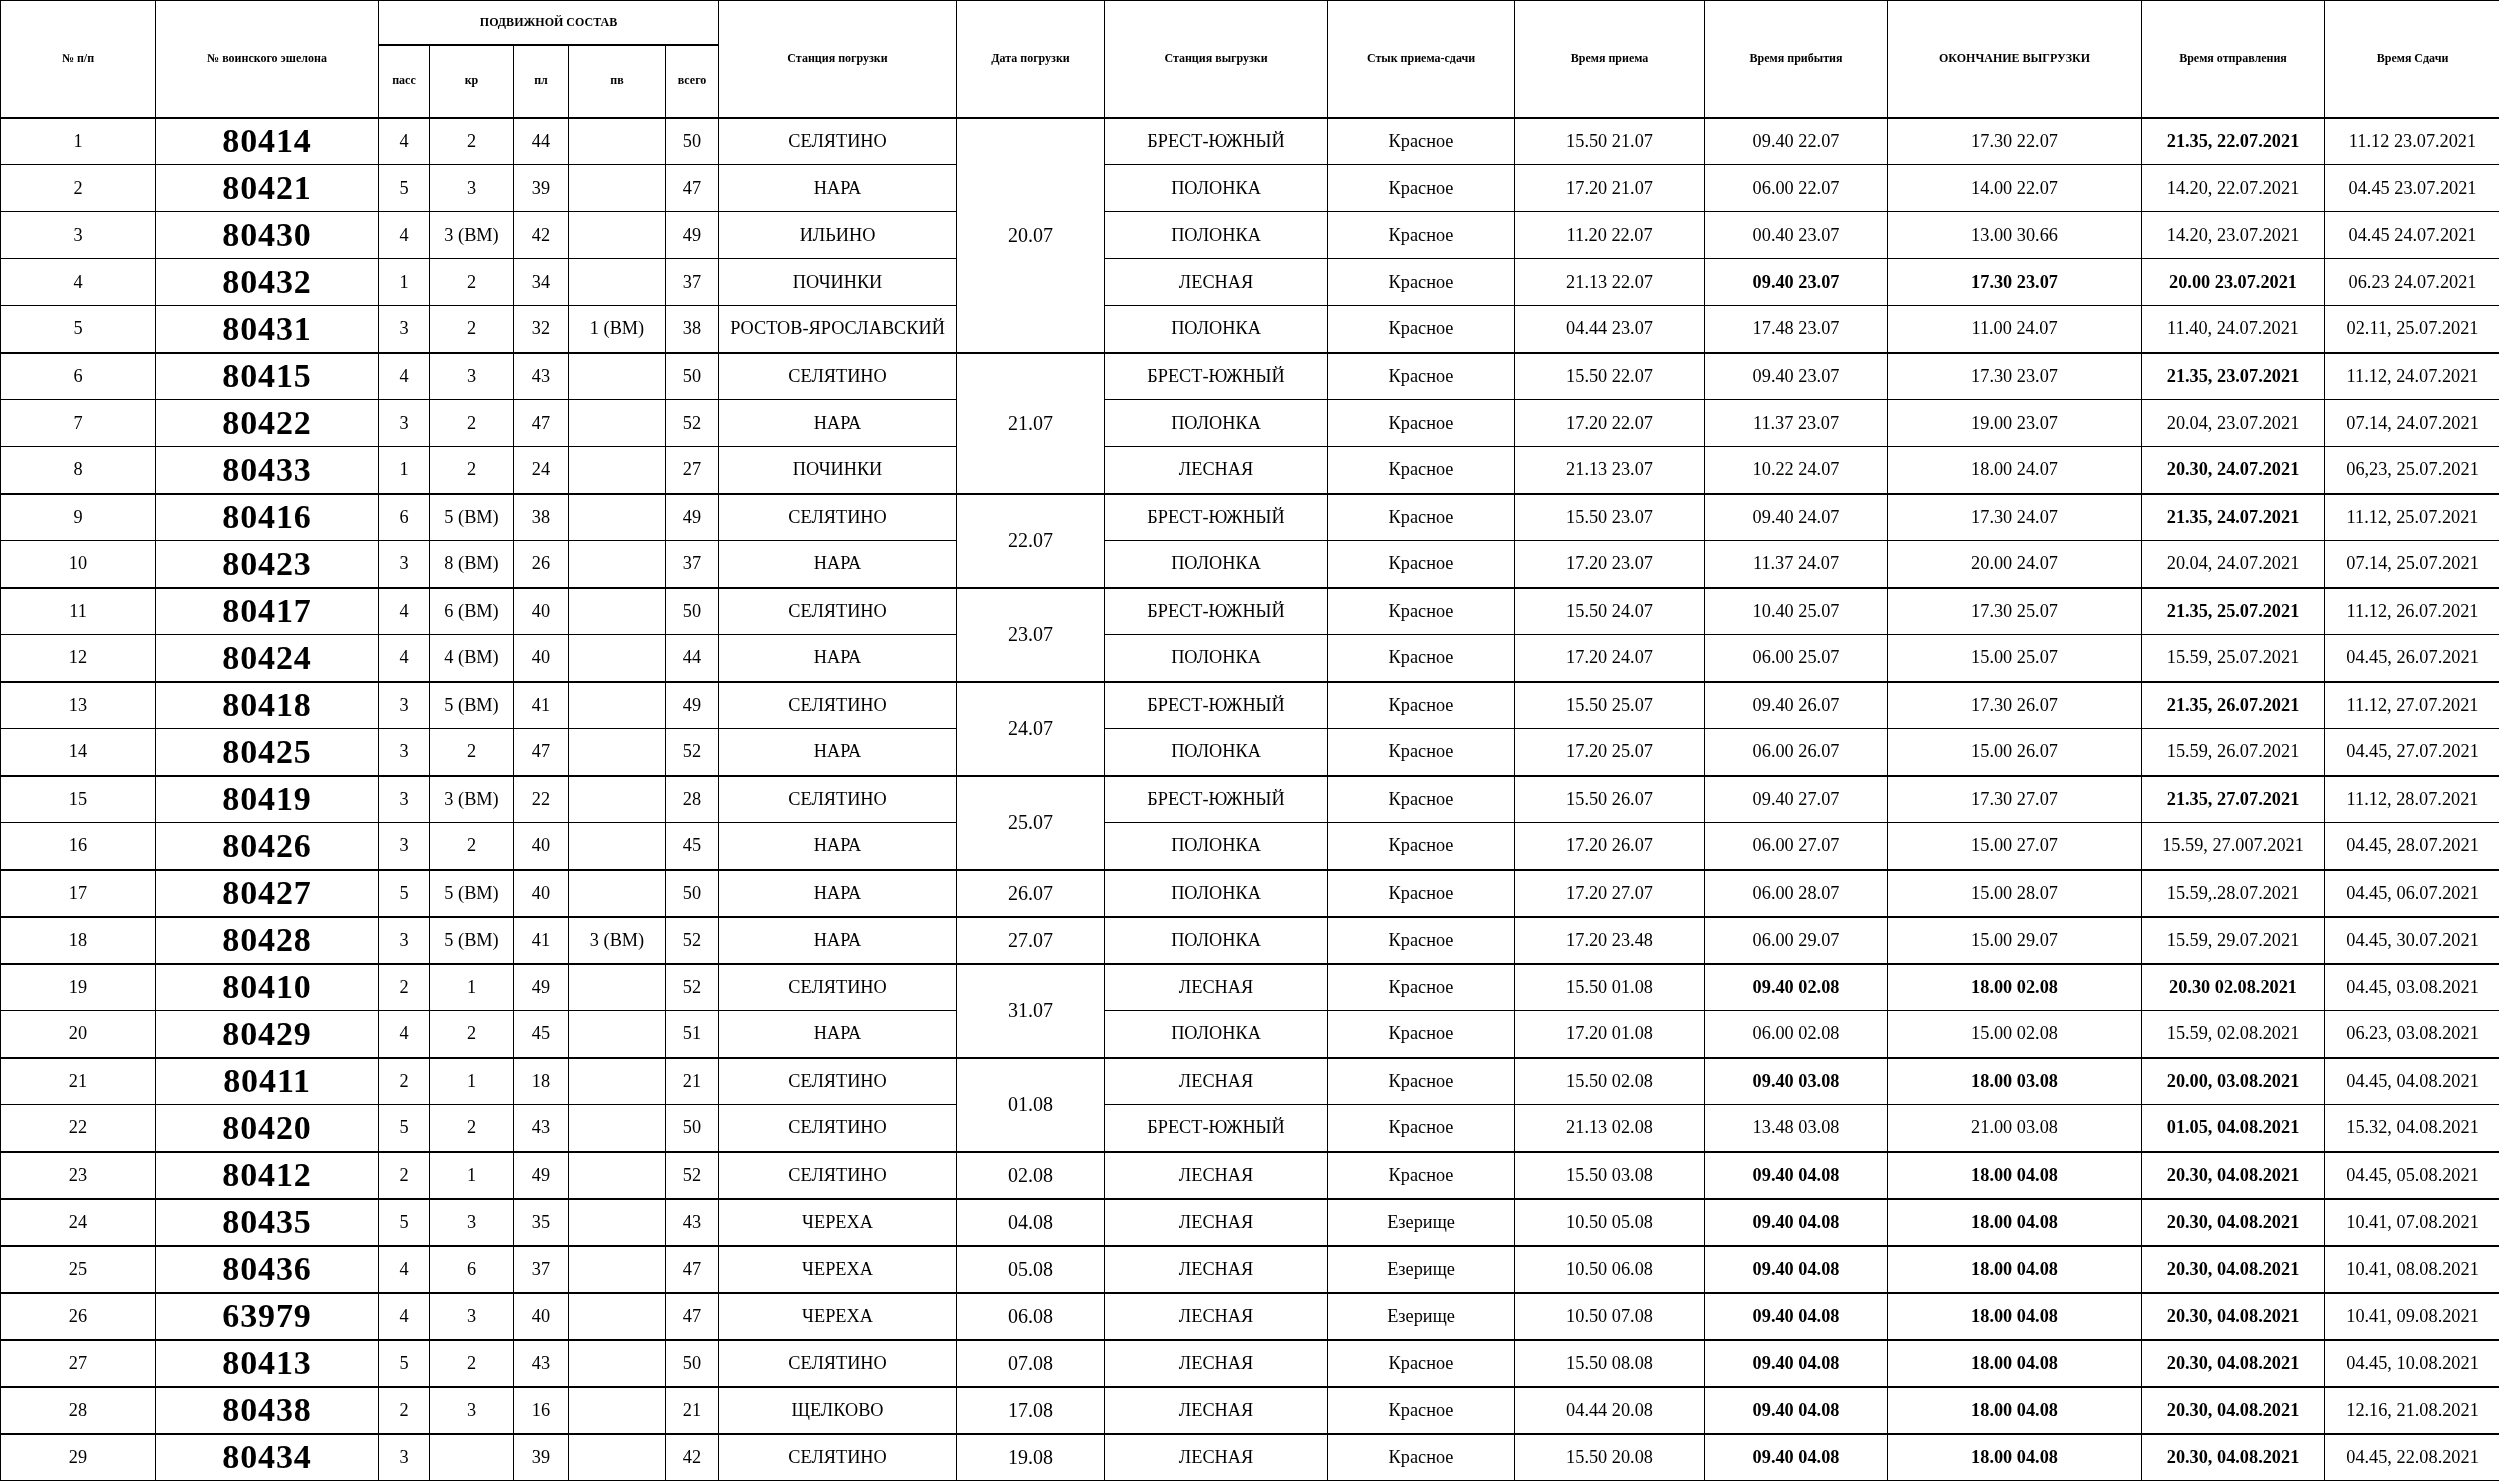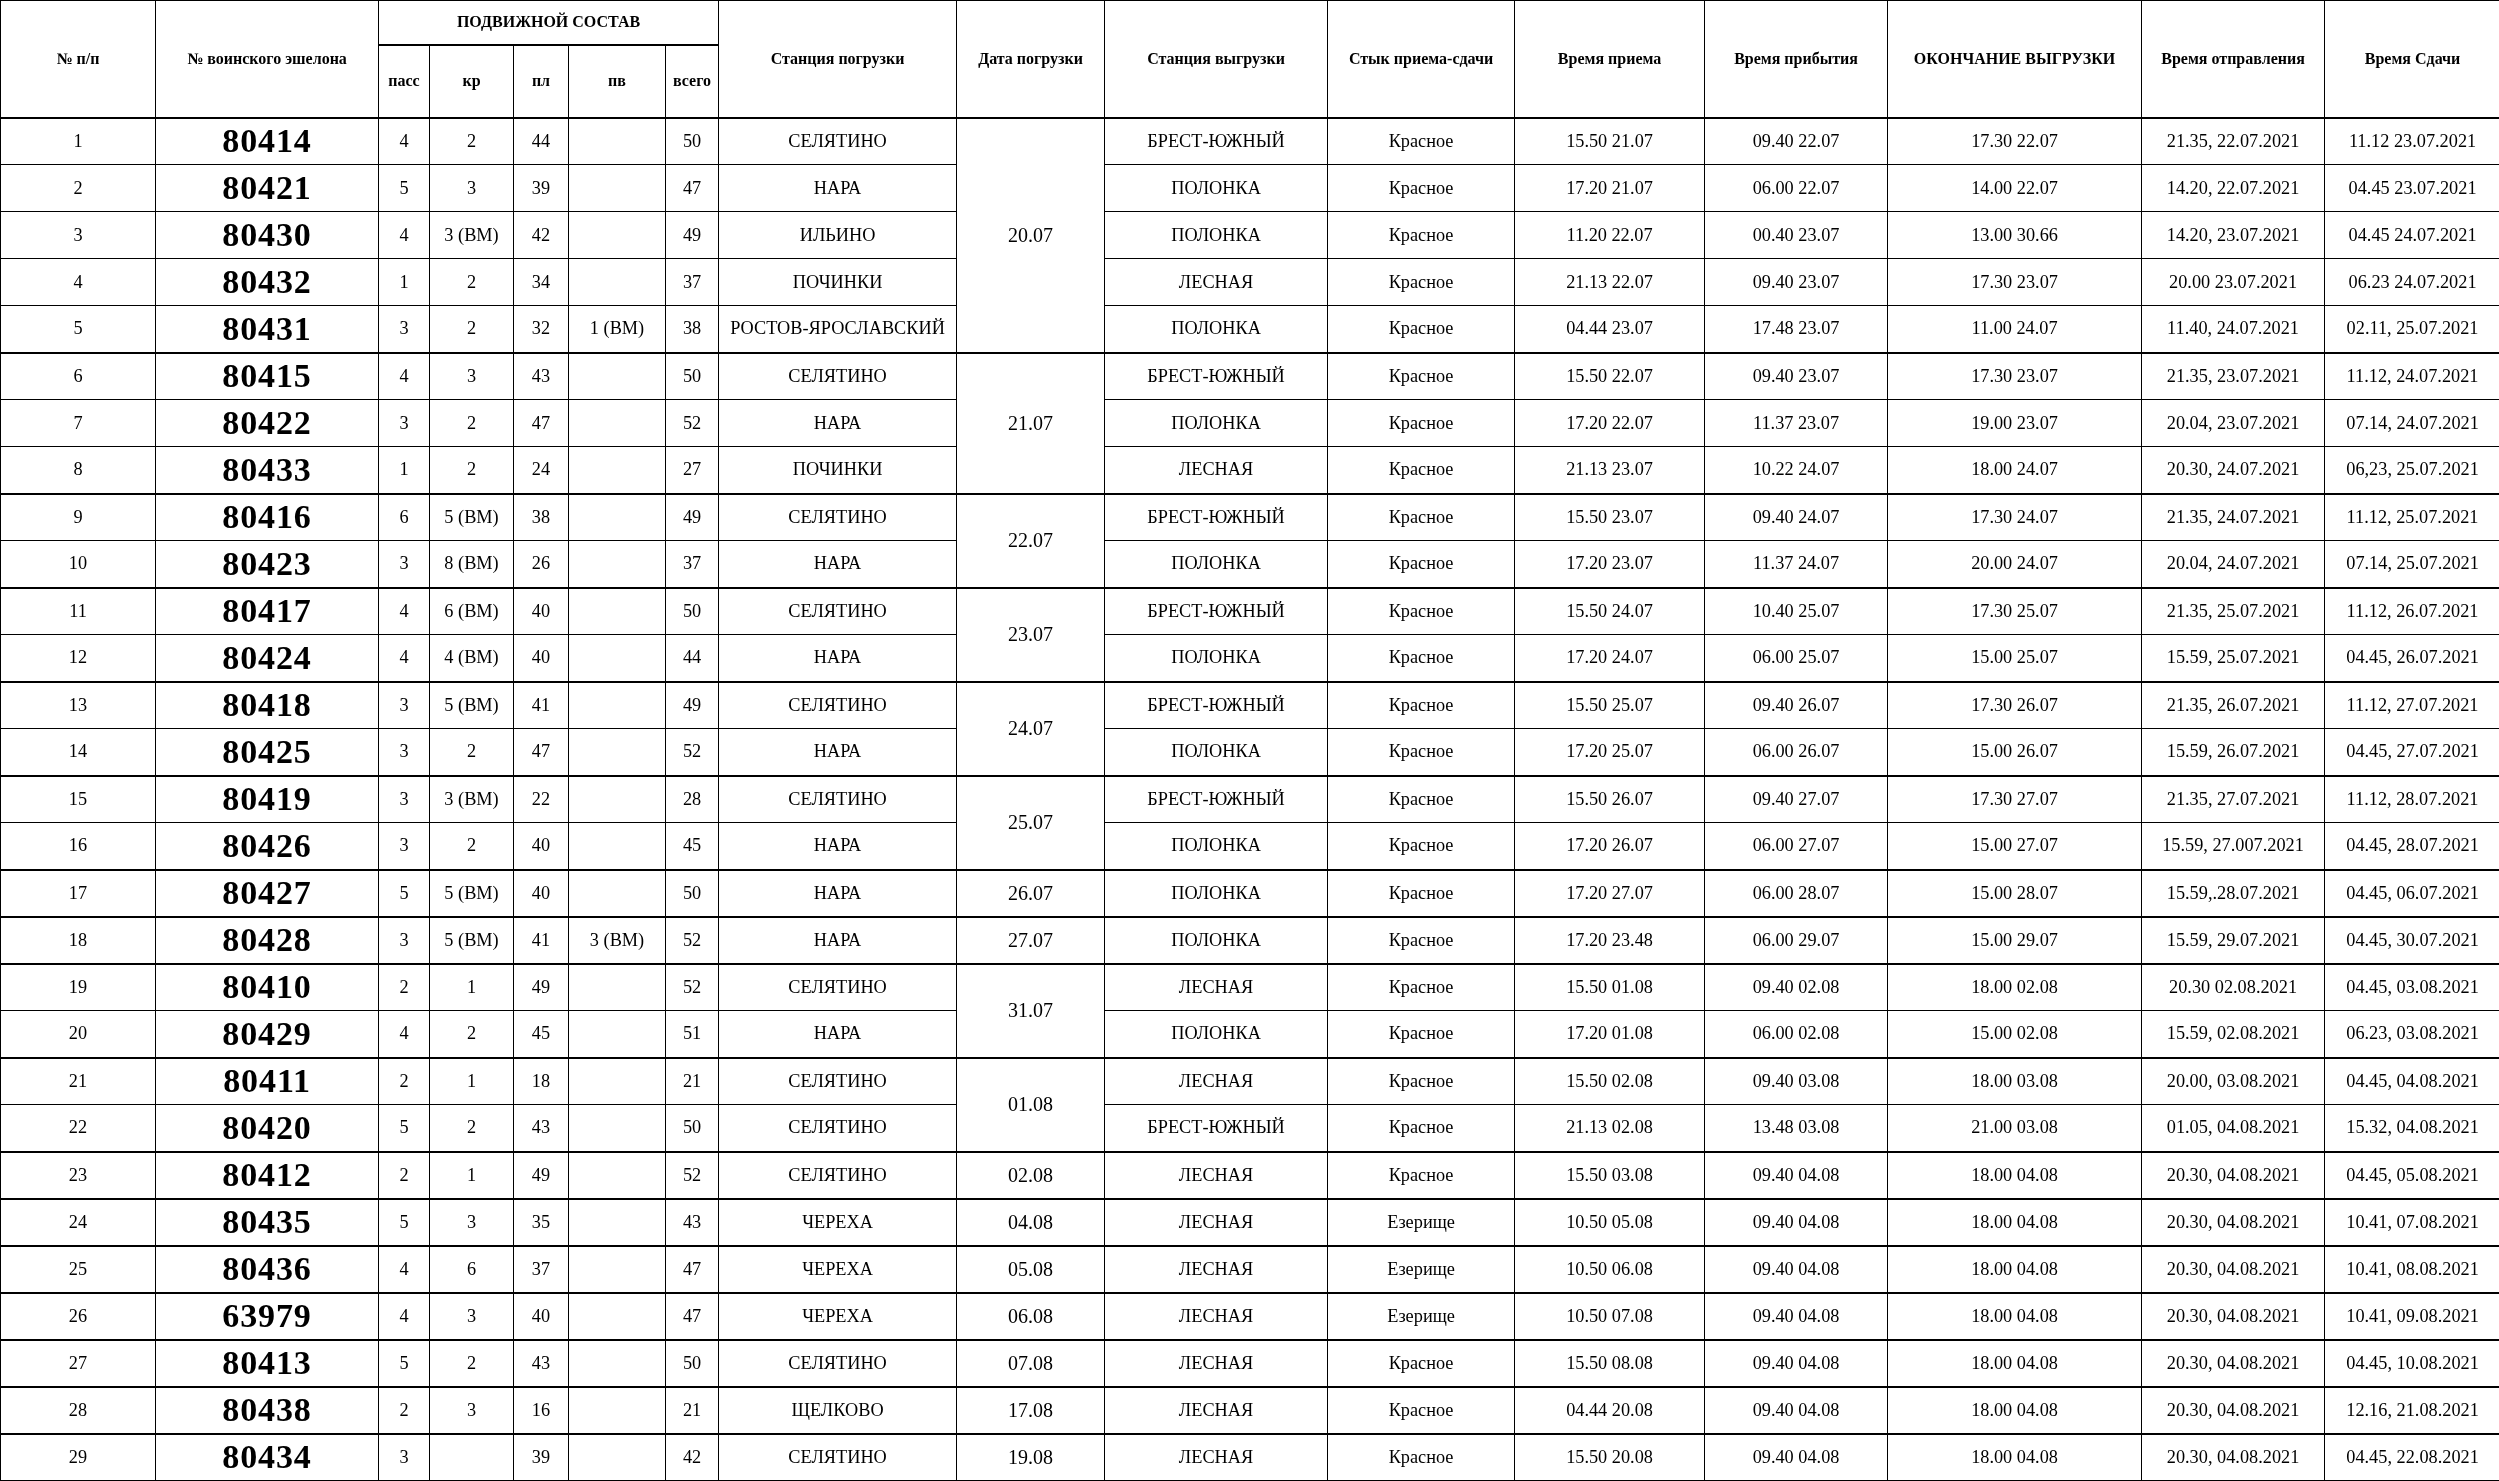--- a/index.html
+++ b/index.html
@@ -26,38 +26,38 @@
     vertical-align: middle;
     padding: 0 3.7px;
     overflow: hidden;
     color: #000000;
     background: #ffffff;
   }
   thead tr.h1 { height: 44px; }
   thead tr.h2 { height: 73px; }
   thead th {
     font-weight: bold;
-    font-size: 16px;
+    font-size: 12px;
     line-height: 1.1;
   }
   thead th.rs-group { border-bottom: 2.7px solid #000000; }
   thead { border-bottom: 2.7px solid #000000; }
   thead tr.h1 th { border-top: 1.8px solid #000000; }
   tbody tr { height: 47px; }
   tbody td { font-size: 18.3px; }
   tbody td.cell-echelon {
     font-size: 34px;
     font-weight: bold;
     letter-spacing: 0.9px;
   }
   tbody td.cell-num { font-size: 18.3px; }
   tbody td.cell-loading-date { font-size: 20px; }
   tbody tr.group-start td { border-top: 2.7px solid #000000; }
   tbody { border-bottom: 2.3px solid #000000; }
-  td.red { color: var(--alert-red, #ed1c24); }
+  td.red { color: var(--alert-red, #ed1c24); font-weight: bold; }
 </style>
 </head>
 <body>
 
 <div class="page">
   <table class="schedule">
     <colgroup>
       <col style="width:155px">
         <col style="width:223px">
         <col style="width:51px">

